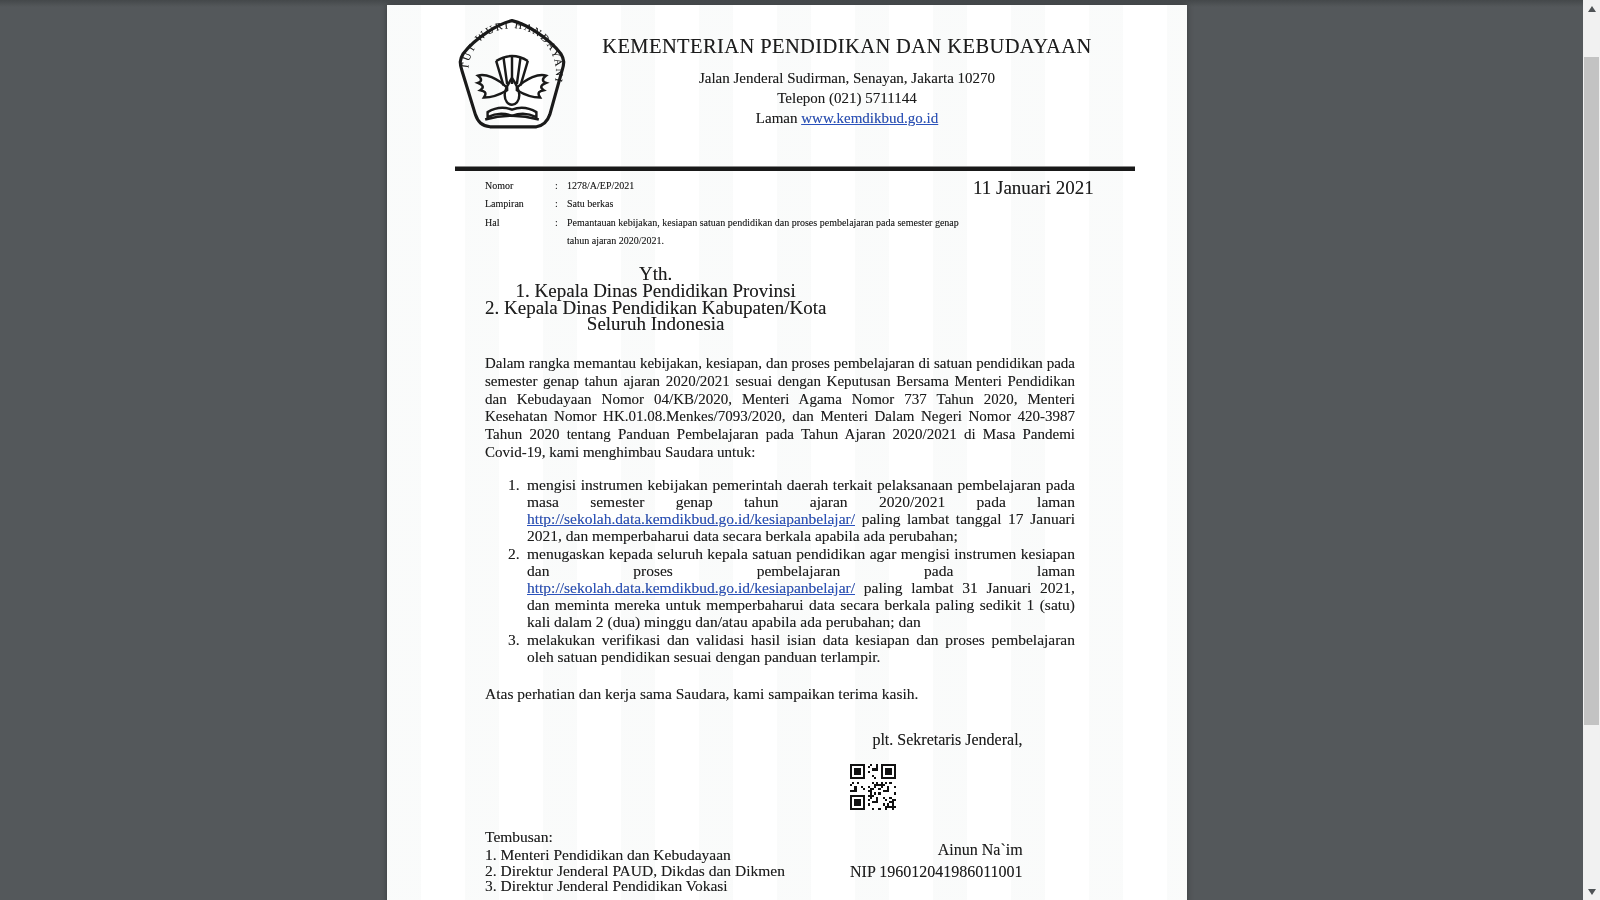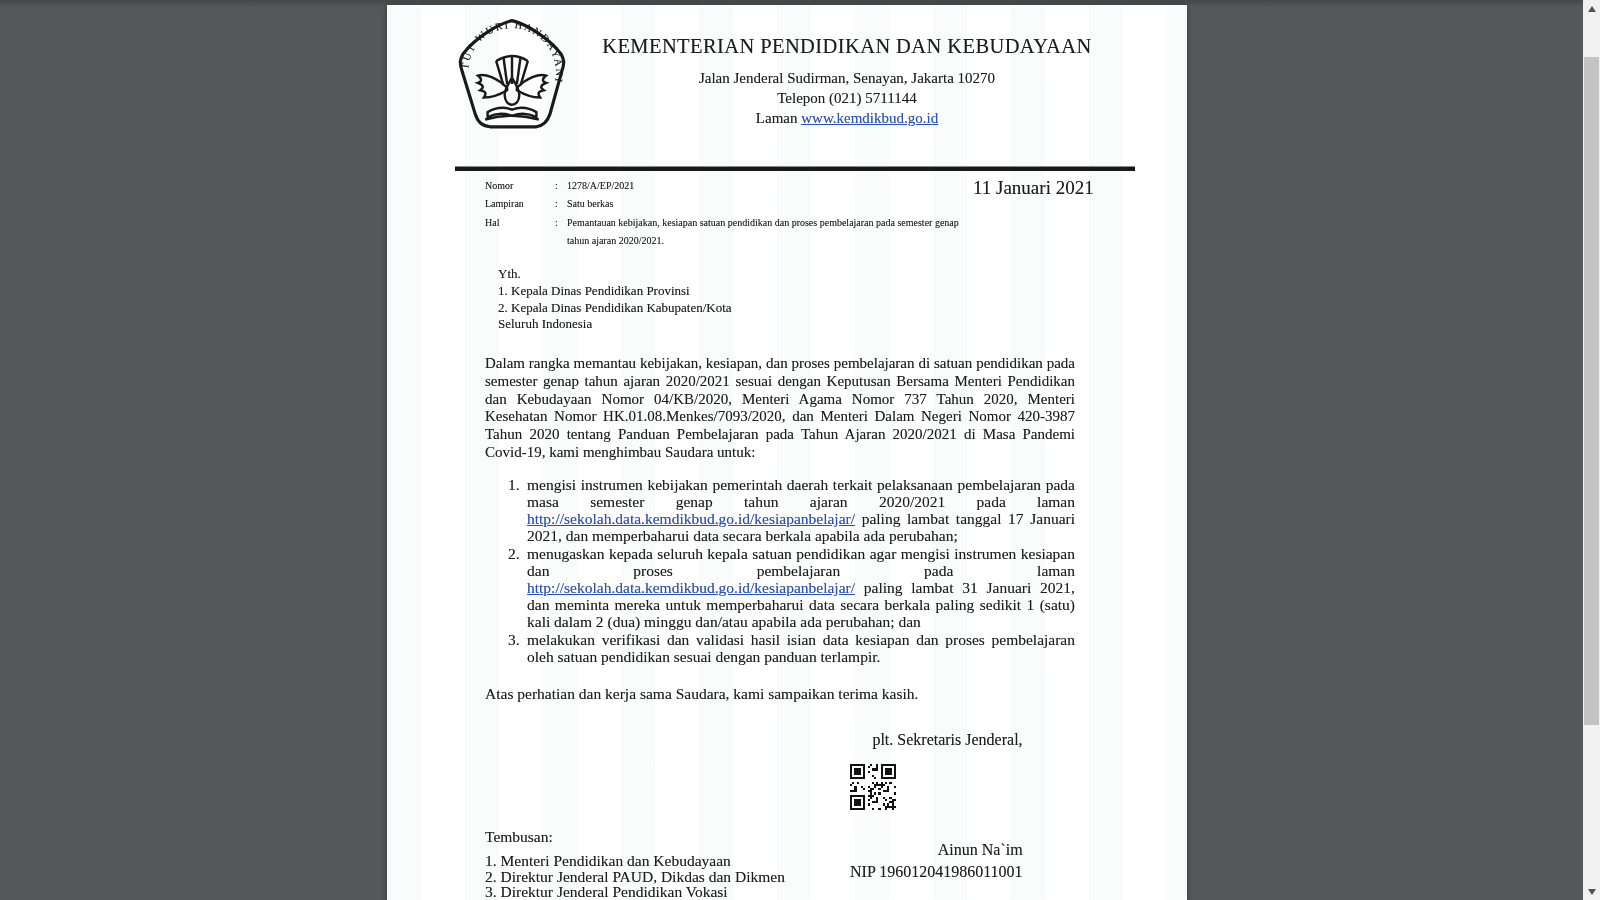--- a/index.html
+++ b/index.html
@@ -34,42 +34,42 @@
   }
 
   
   .meta { position:absolute; left:98px; top:172px; width:500px;
           display:grid; grid-template-columns:70px 12px 1fr;
           font-size:10px; line-height:18.3px; }
   .meta .val { max-width:414px; }
   .date-line { position:absolute; left:586px; top:172px; font-size:19px; }
 
   
-  .recipient { position:absolute; left:111px; top:261px; font-size:13px; line-height:16.8px; }
+  .recipient { position:absolute; left:98px; top:261px; font-size:19px; line-height:16.8px;text-align:center; }
 
   
   .opening { position:absolute; left:98px; top:350px; width:590px;
              font-size:15px; line-height:17.8px; text-align:justify; }
   .num-list { position:absolute; left:98px; top:471px; width:590px;
               list-style:none; font-size:15.5px; line-height:17px; }
   .num-list li { position:relative; padding-left:42px; text-align:justify; }
   .num-list li + li { margin-top:1px; }
   .num-list .num { position:absolute; left:23px; top:0; }
   .closing { position:absolute; left:98px; top:680px; font-size:15.5px; }
 
   
   .sig { position:absolute; left:463px; top:726px; font-size:16px;text-align:right; }
   .sig .sig-title { line-height:18px; }
   .qr { display:block; margin-top:15px; width:46px; height:46px; }
   .sig-name { margin-top:31px; }
   .sig-nip  { margin-top:4px; }
 
   
   .tembusan { position:absolute; left:98px; top:824px; font-size:15.5px; line-height:15.8px; }
-  .tembusan .tb-label { margin-bottom:8px; }
+  .tembusan .tb-label { margin-bottom:2px; }
 
   
   .scrollbar { position:absolute; right:0; top:0; width:17px; height:900px; background:#f1f1f1; }
   .sb-btn { position:absolute; left:0; width:17px; height:17px; display:flex; align-items:center; justify-content:center; cursor:pointer; }
   .sb-btn.up { top:0; } .sb-btn.down { bottom:0; }
   .tri-up { width:0; height:0; border-left:4.5px solid transparent; border-right:4.5px solid transparent; border-bottom:6px solid #4f5356; }
   .tri-down { width:0; height:0; border-left:4.5px solid transparent; border-right:4.5px solid transparent; border-top:6px solid #4f5356; }
   .sb-thumb { position:absolute; left:1px; top:57px; width:15px; height:668px; background:#c3c3c3; cursor:grab; }
 </style>
 </head>

